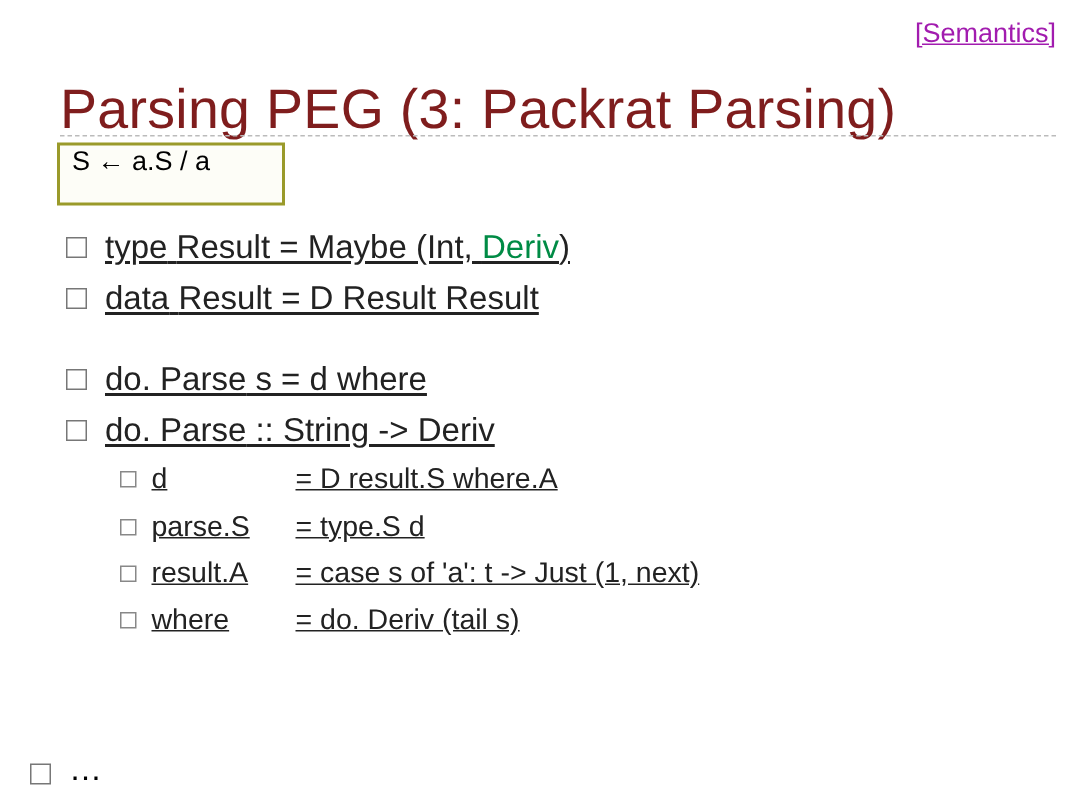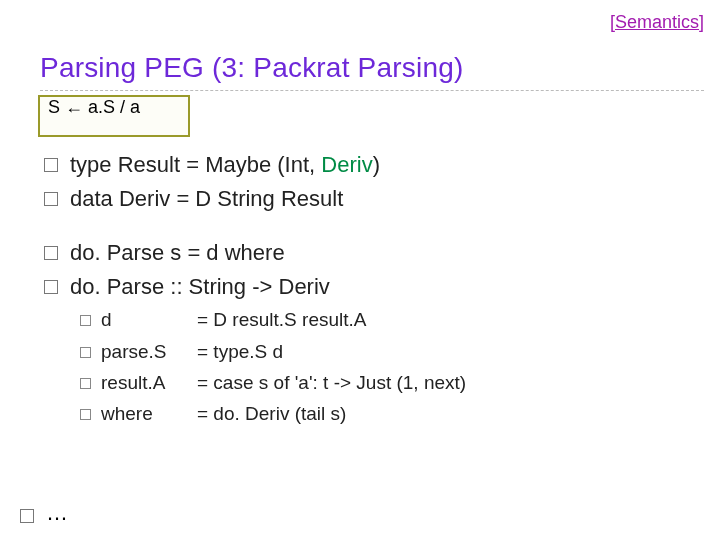--- a/index.html
+++ b/index.html
@@ -17,23 +17,23 @@
     top: 12px;
     right: 16px;
     color: #a21caf;
     text-decoration: underline;
     font-size: 18px;
   }
   .title {
     position: absolute;
     top: 52px;
     left: 40px;
-    font-size: 28px;
+    font-size: 37px;
     font-weight: 400;
-    color: #6d28d9;
+    color: #7f1d1d;
     letter-spacing: 0.2px;
   }
   .title-rule {
     position: absolute;
     top: 90px;
     left: 40px;
     right: 16px;
     border-top: 1.5px dashed #bbb;
   }
   .grammar-box {
@@ -51,21 +51,21 @@
   }
   .body {
     position: absolute;
     top: 148px;
     left: 44px;
     right: 16px;
     font-size: 22px;
     color: #222;
     line-height: 1.55;
   }
-  .row { display: flex; align-items: baseline; }
+  .row { display: flex; align-items: baseline; text-decoration: underline; }
   .sq {
     width: 14px; height: 14px;
     border: 1.5px solid #777;
     margin-right: 12px;
     margin-top: 6px;
     flex-shrink: 0;
     display: inline-block;
   }
   .sq-sm {
     width: 11px; height: 11px;
@@ -114,21 +114,21 @@
       <span> </span>
       <span>Result = Maybe (Int, </span><span class="green">Deriv</span><span>)</span>
     </span>
   </div>
 
   <div class="row">
     <span class="sq"></span>
     <span>
       <span>data</span>
       <span> </span>
-      <span>Deriv  = D String Result</span>
+      <span>Result  = D Result Result</span>
     </span>
   </div>
 
   <div class="gap"></div>
 
   <div class="row">
     <span class="sq"></span>
     <span>
       <span>do. Parse</span><span> s = d where</span>
     </span>
@@ -138,21 +138,21 @@
     <span class="sq"></span>
     <span>
       <span>do. Parse</span><span> :: String -&gt; Deriv</span>
     </span>
   </div>
 
   <div class="indent-block">
     <div class="row">
       <span class="sq-sm"></span>
       <span class="col1">d</span>
-      <span>= D result.S result.A</span>
+      <span>= D result.S where.A</span>
     </div>
     <div class="row">
       <span class="sq-sm"></span>
       <span class="col1">parse.S</span>
       <span>= type.S d</span>
     </div>
     <div class="row">
       <span class="sq-sm"></span>
       <span class="col1">result.A</span>
       <span>= case s of 'a': t -&gt; Just (1, next)</span>

